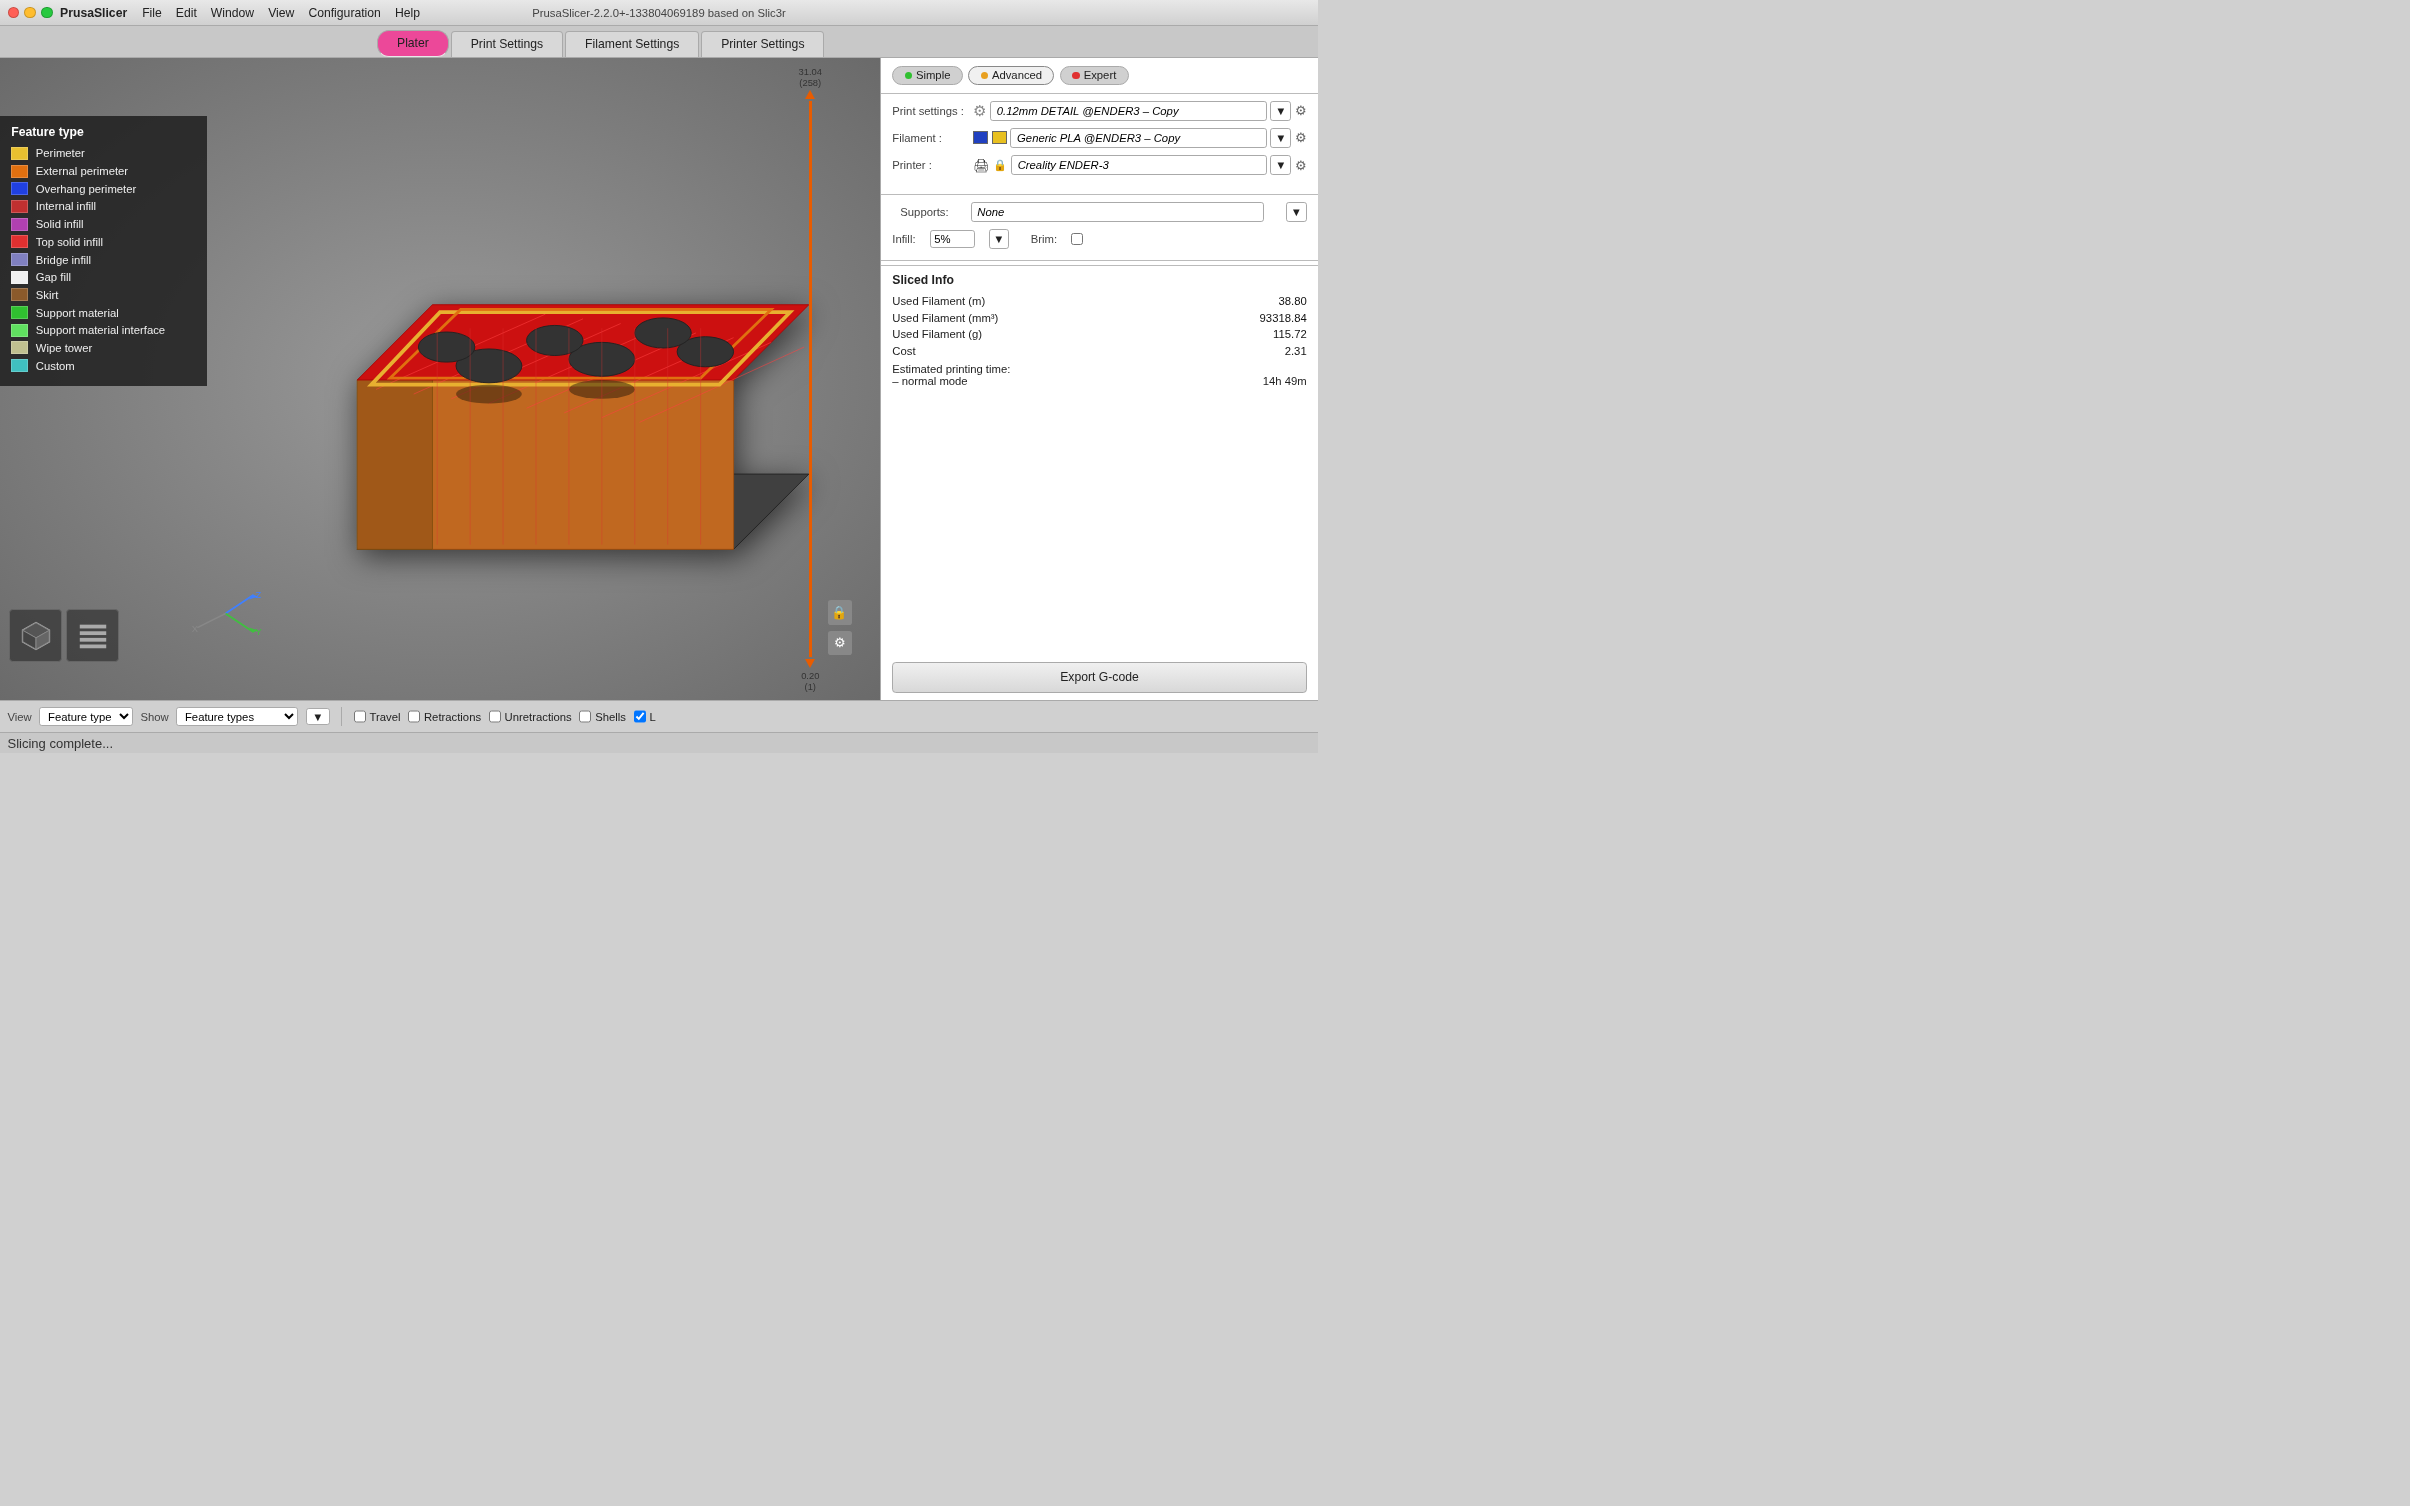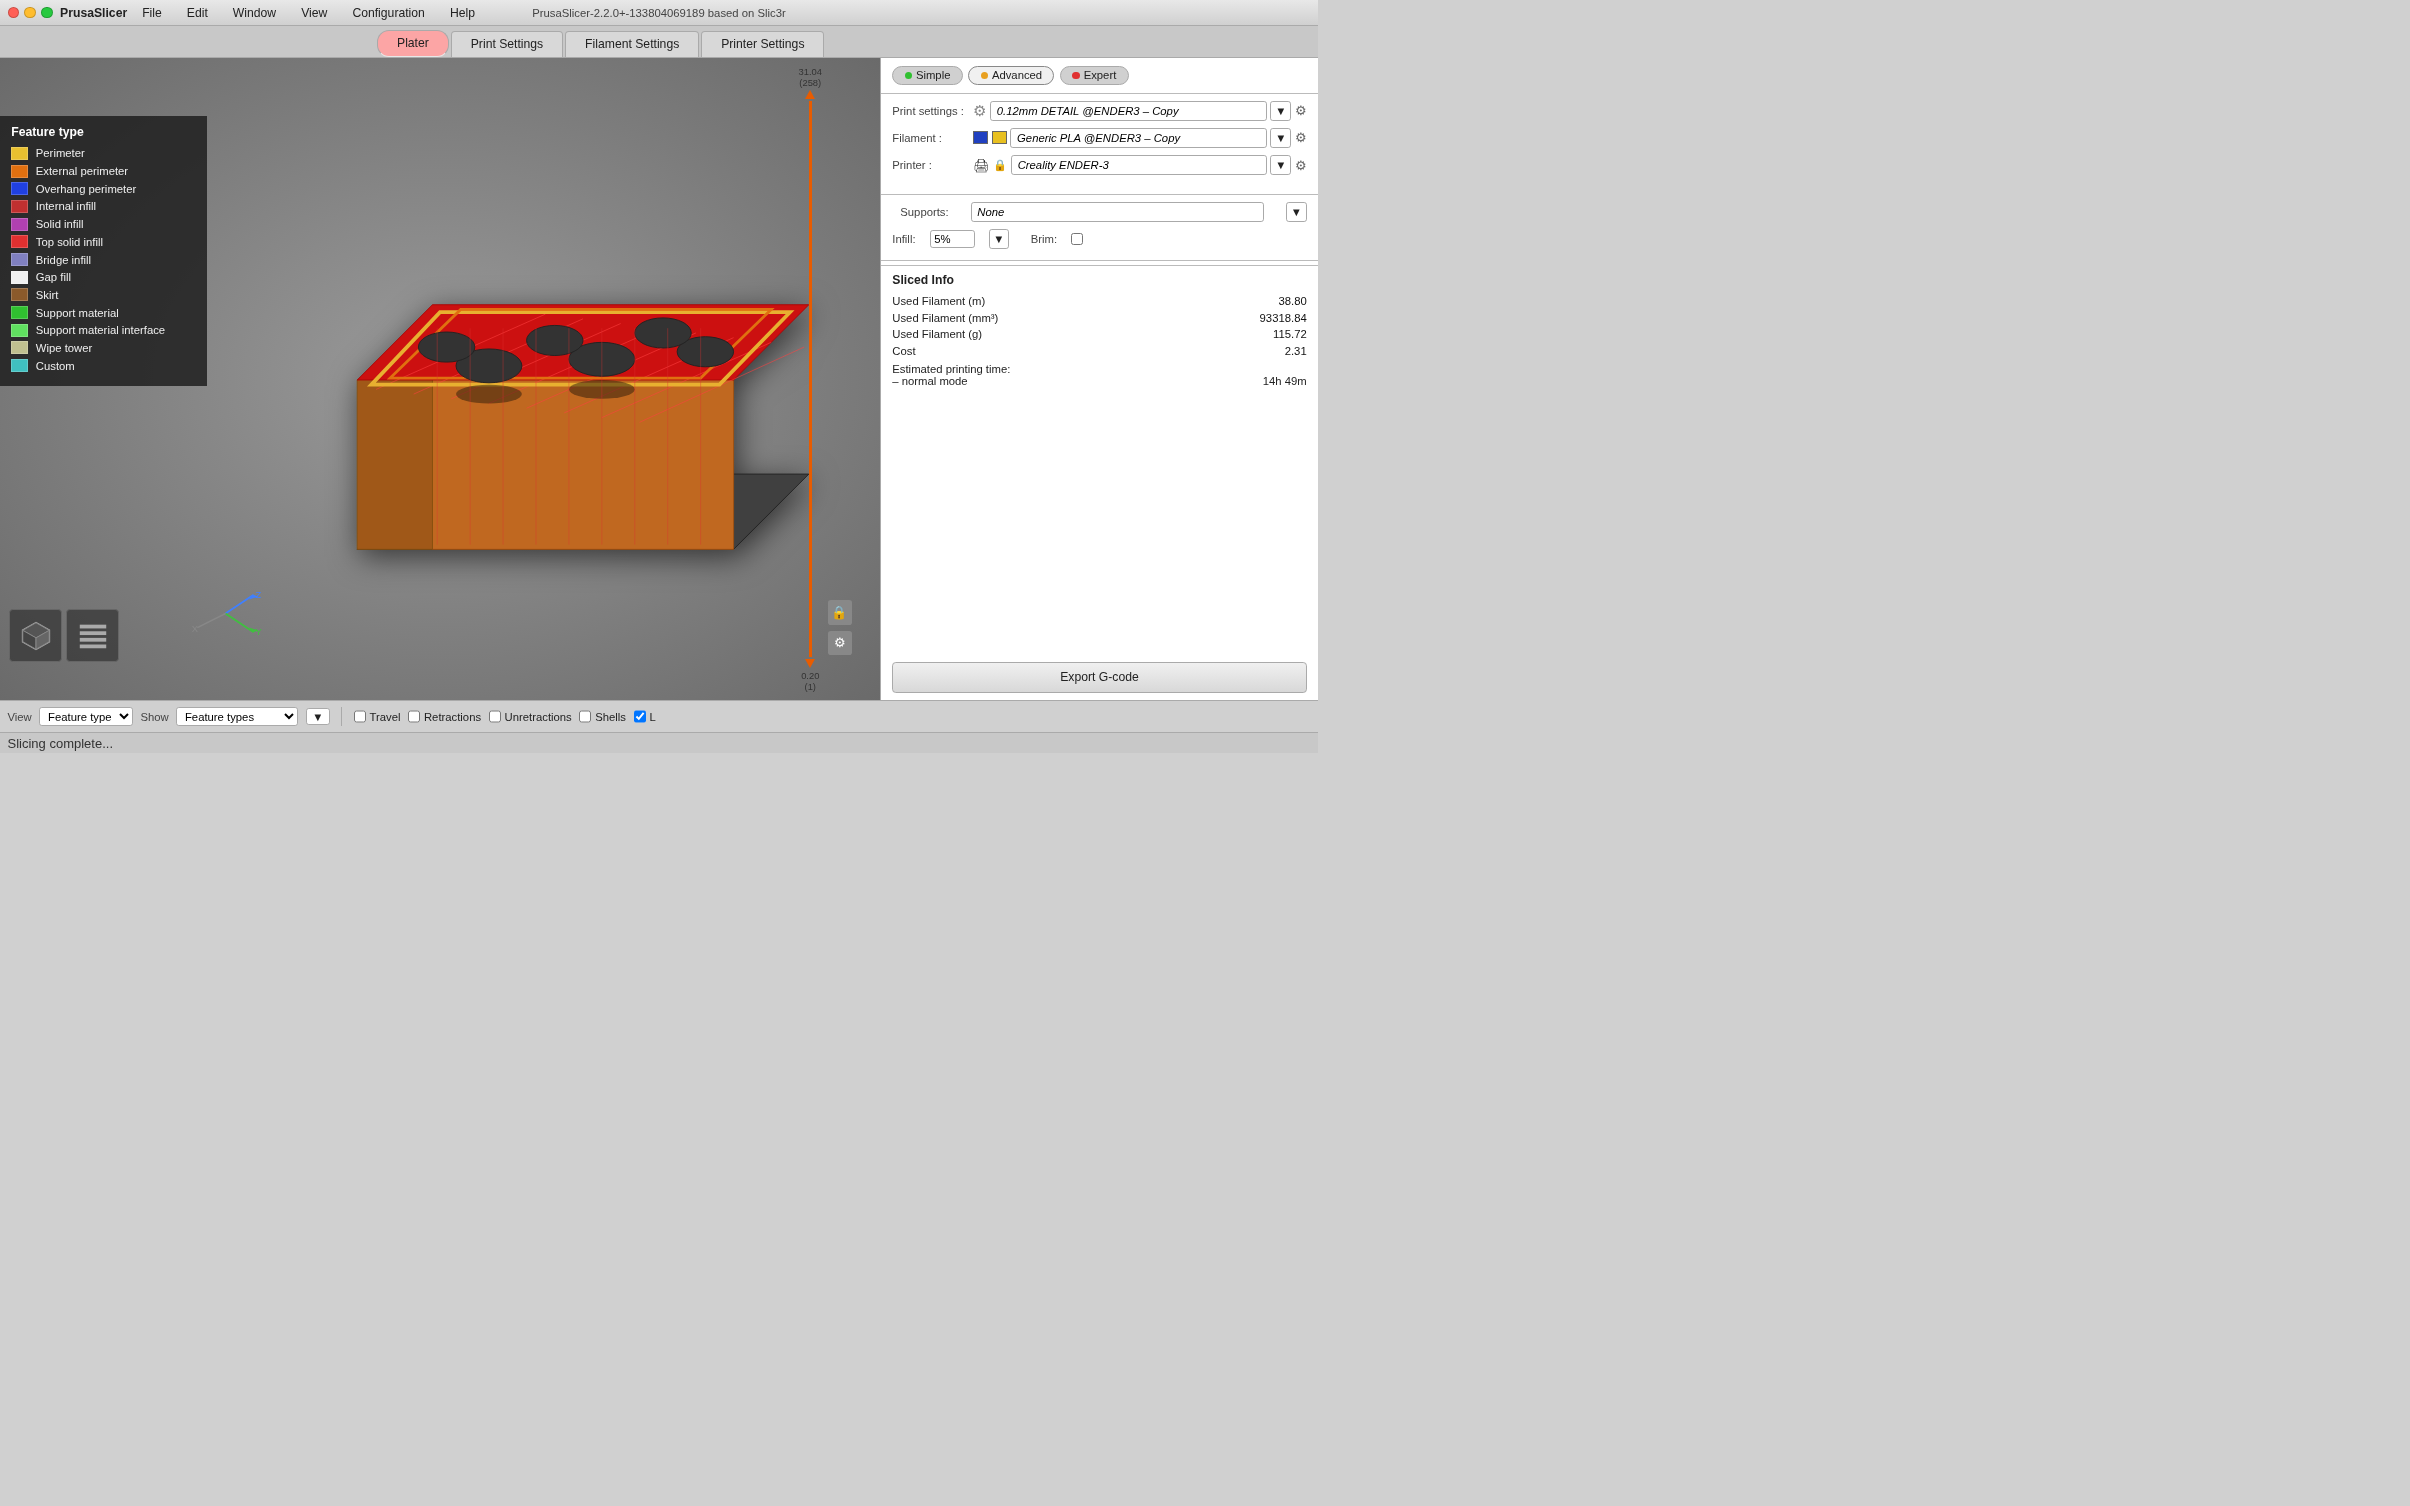--- a/index.html
+++ b/index.html
@@ -36,21 +36,21 @@
     .tl-red { background: #ff5f56; }
     .tl-yellow { background: #ffbd2e; }
     .tl-green { background: #27c93f; }
     #titlebar .app-name {
       margin-left: 7.5px;
       font-weight: bold;
       font-size: 12.2px;
     }
     #titlebar .menu-bar {
       display: flex;
-      gap: 25px;
+      gap: 14px;
       margin-left: 15px;
       font-size: 12.2px;
     }
     #titlebar .title-center {
       position: absolute;
       left: 50%;
       transform: translateX(-50%);
       font-size: 11.3px;
       color: #444;
     }
@@ -68,21 +68,21 @@
       padding: 5.6px 19px;
       border: 0.9px solid #aaa;
       border-bottom: none;
       background: #d8d8d8;
       border-radius: 3.8px 3.8px 0 0;
       cursor: pointer;
       font-size: 12.2px;
       margin-right: 1.9px;
     }
     .tab.active {
-      background: #fca5a5;
+      background: #ec4899;
       font-weight: 500;
       border-bottom: 1.9px solid #e8e8e8;
       border-radius: 12px;
     }
 
     
     #main {
       display: flex;
       height: calc(100% - 58px - 21px);
     }

